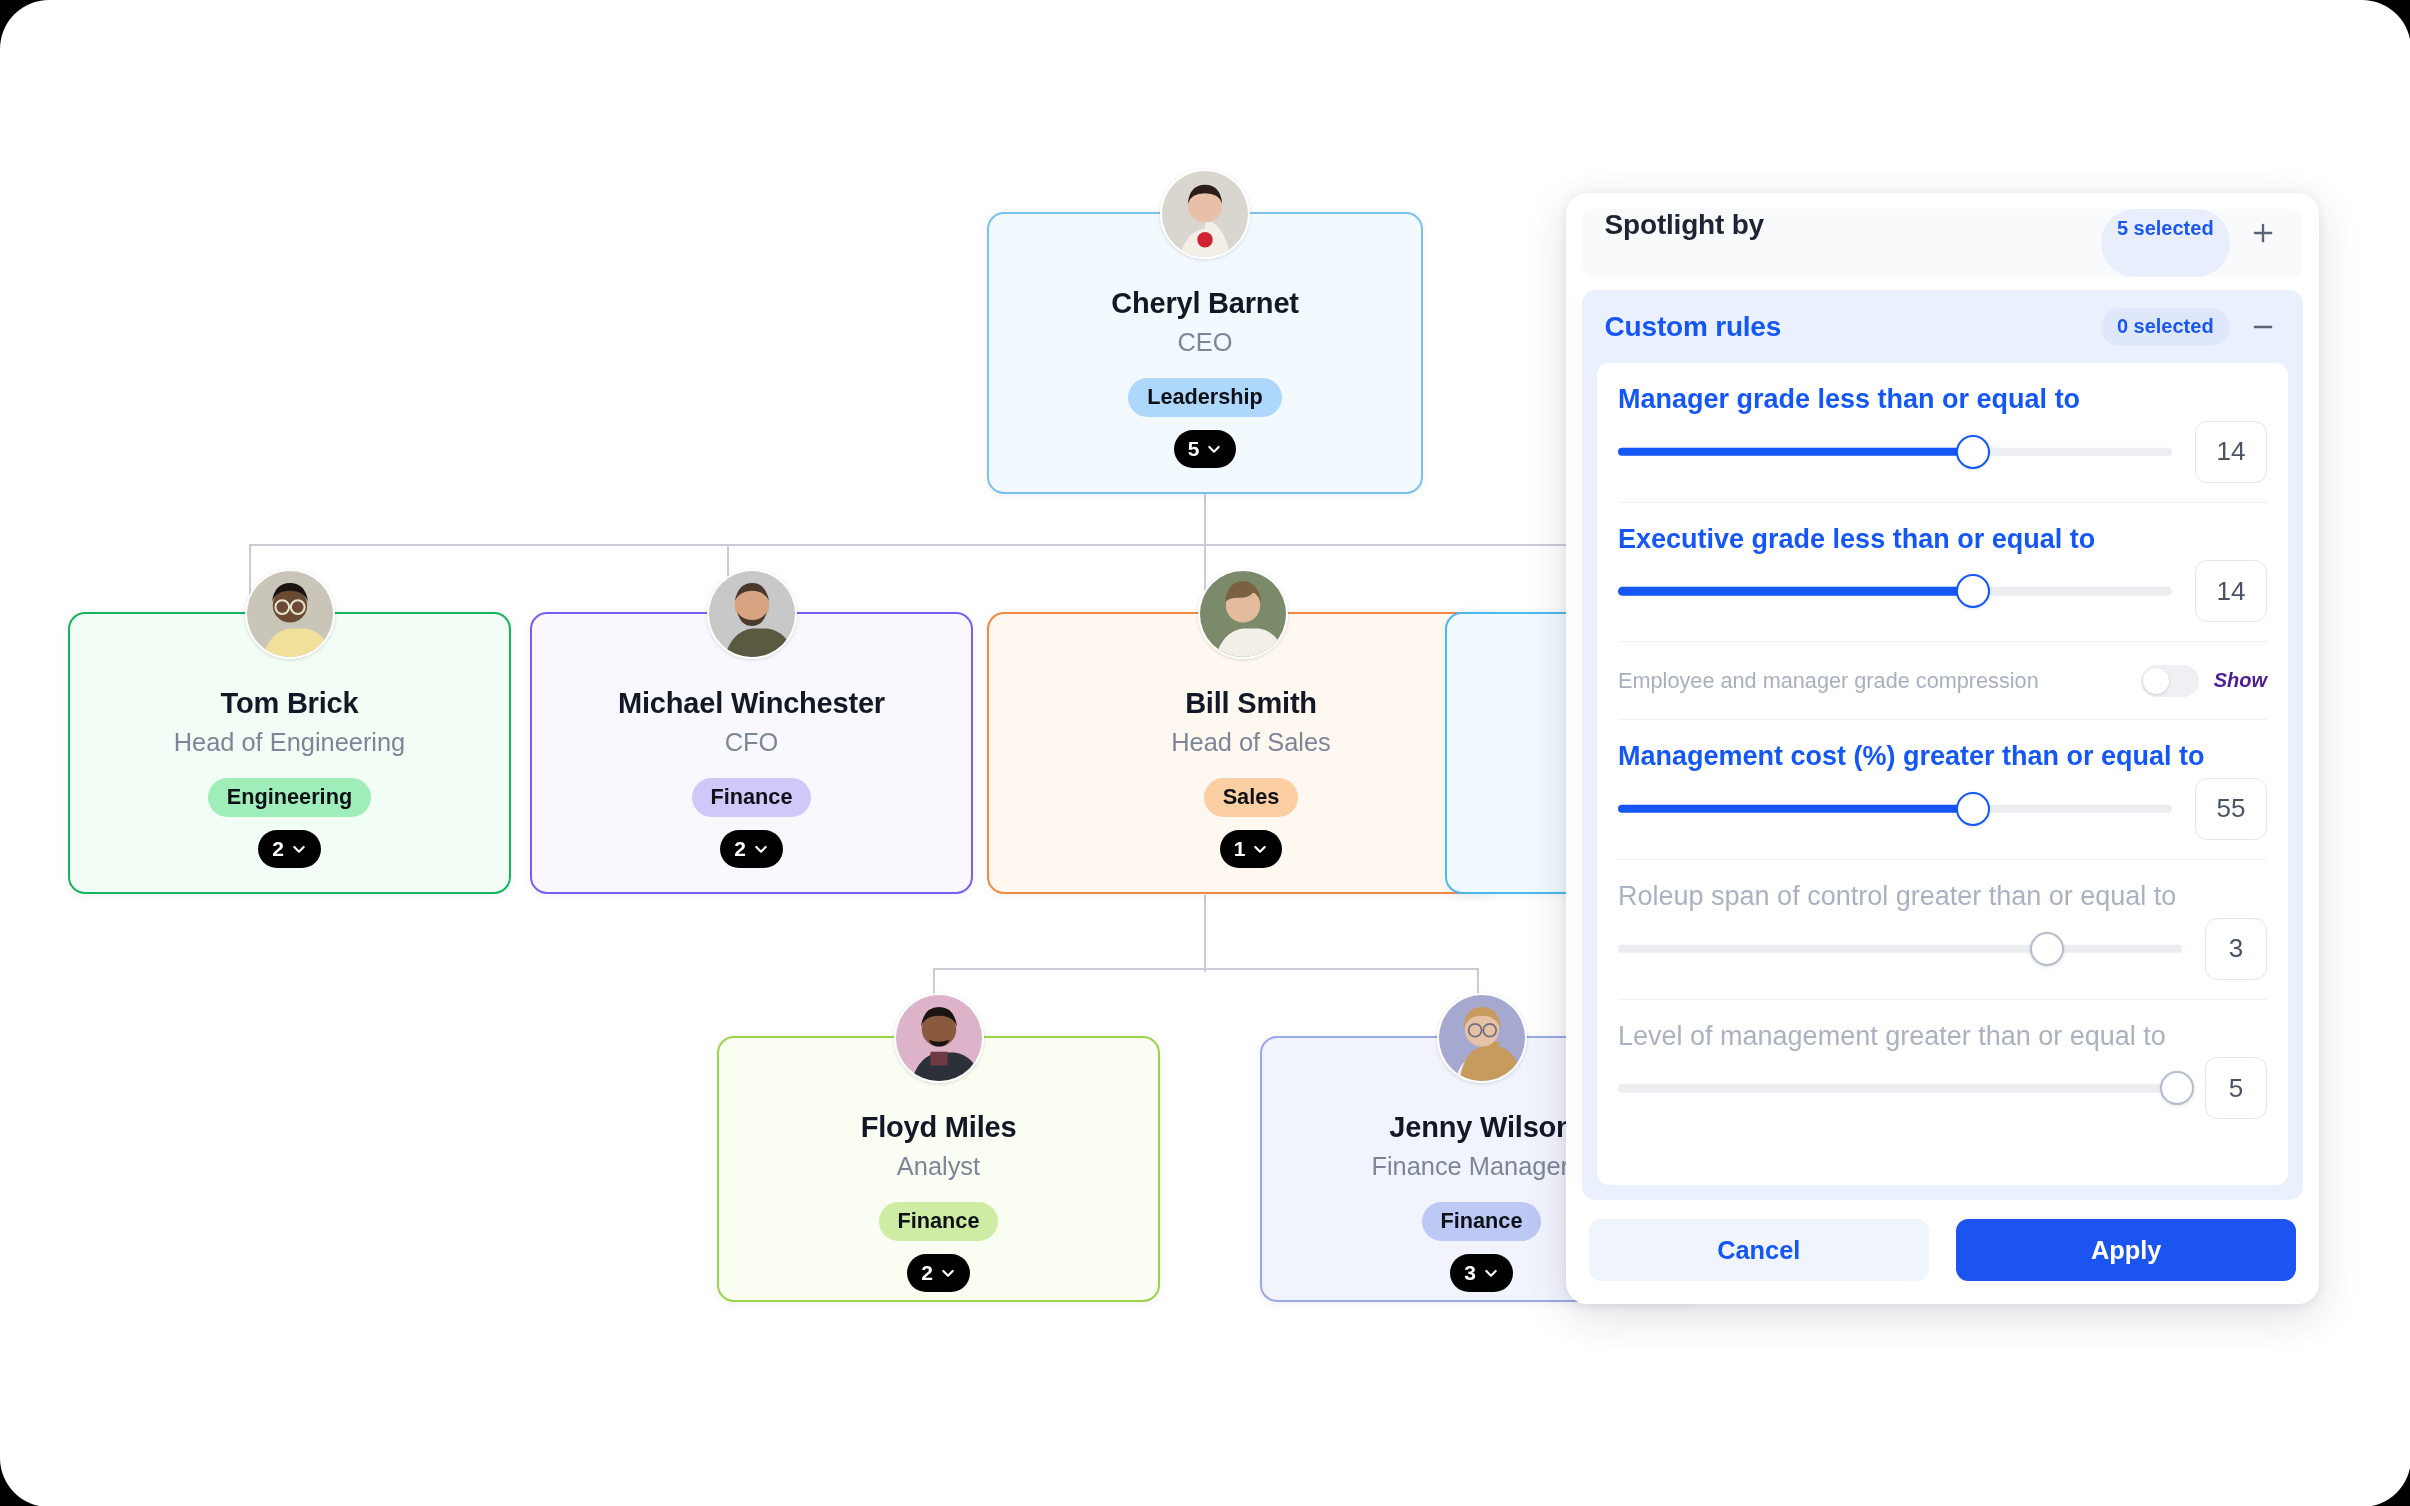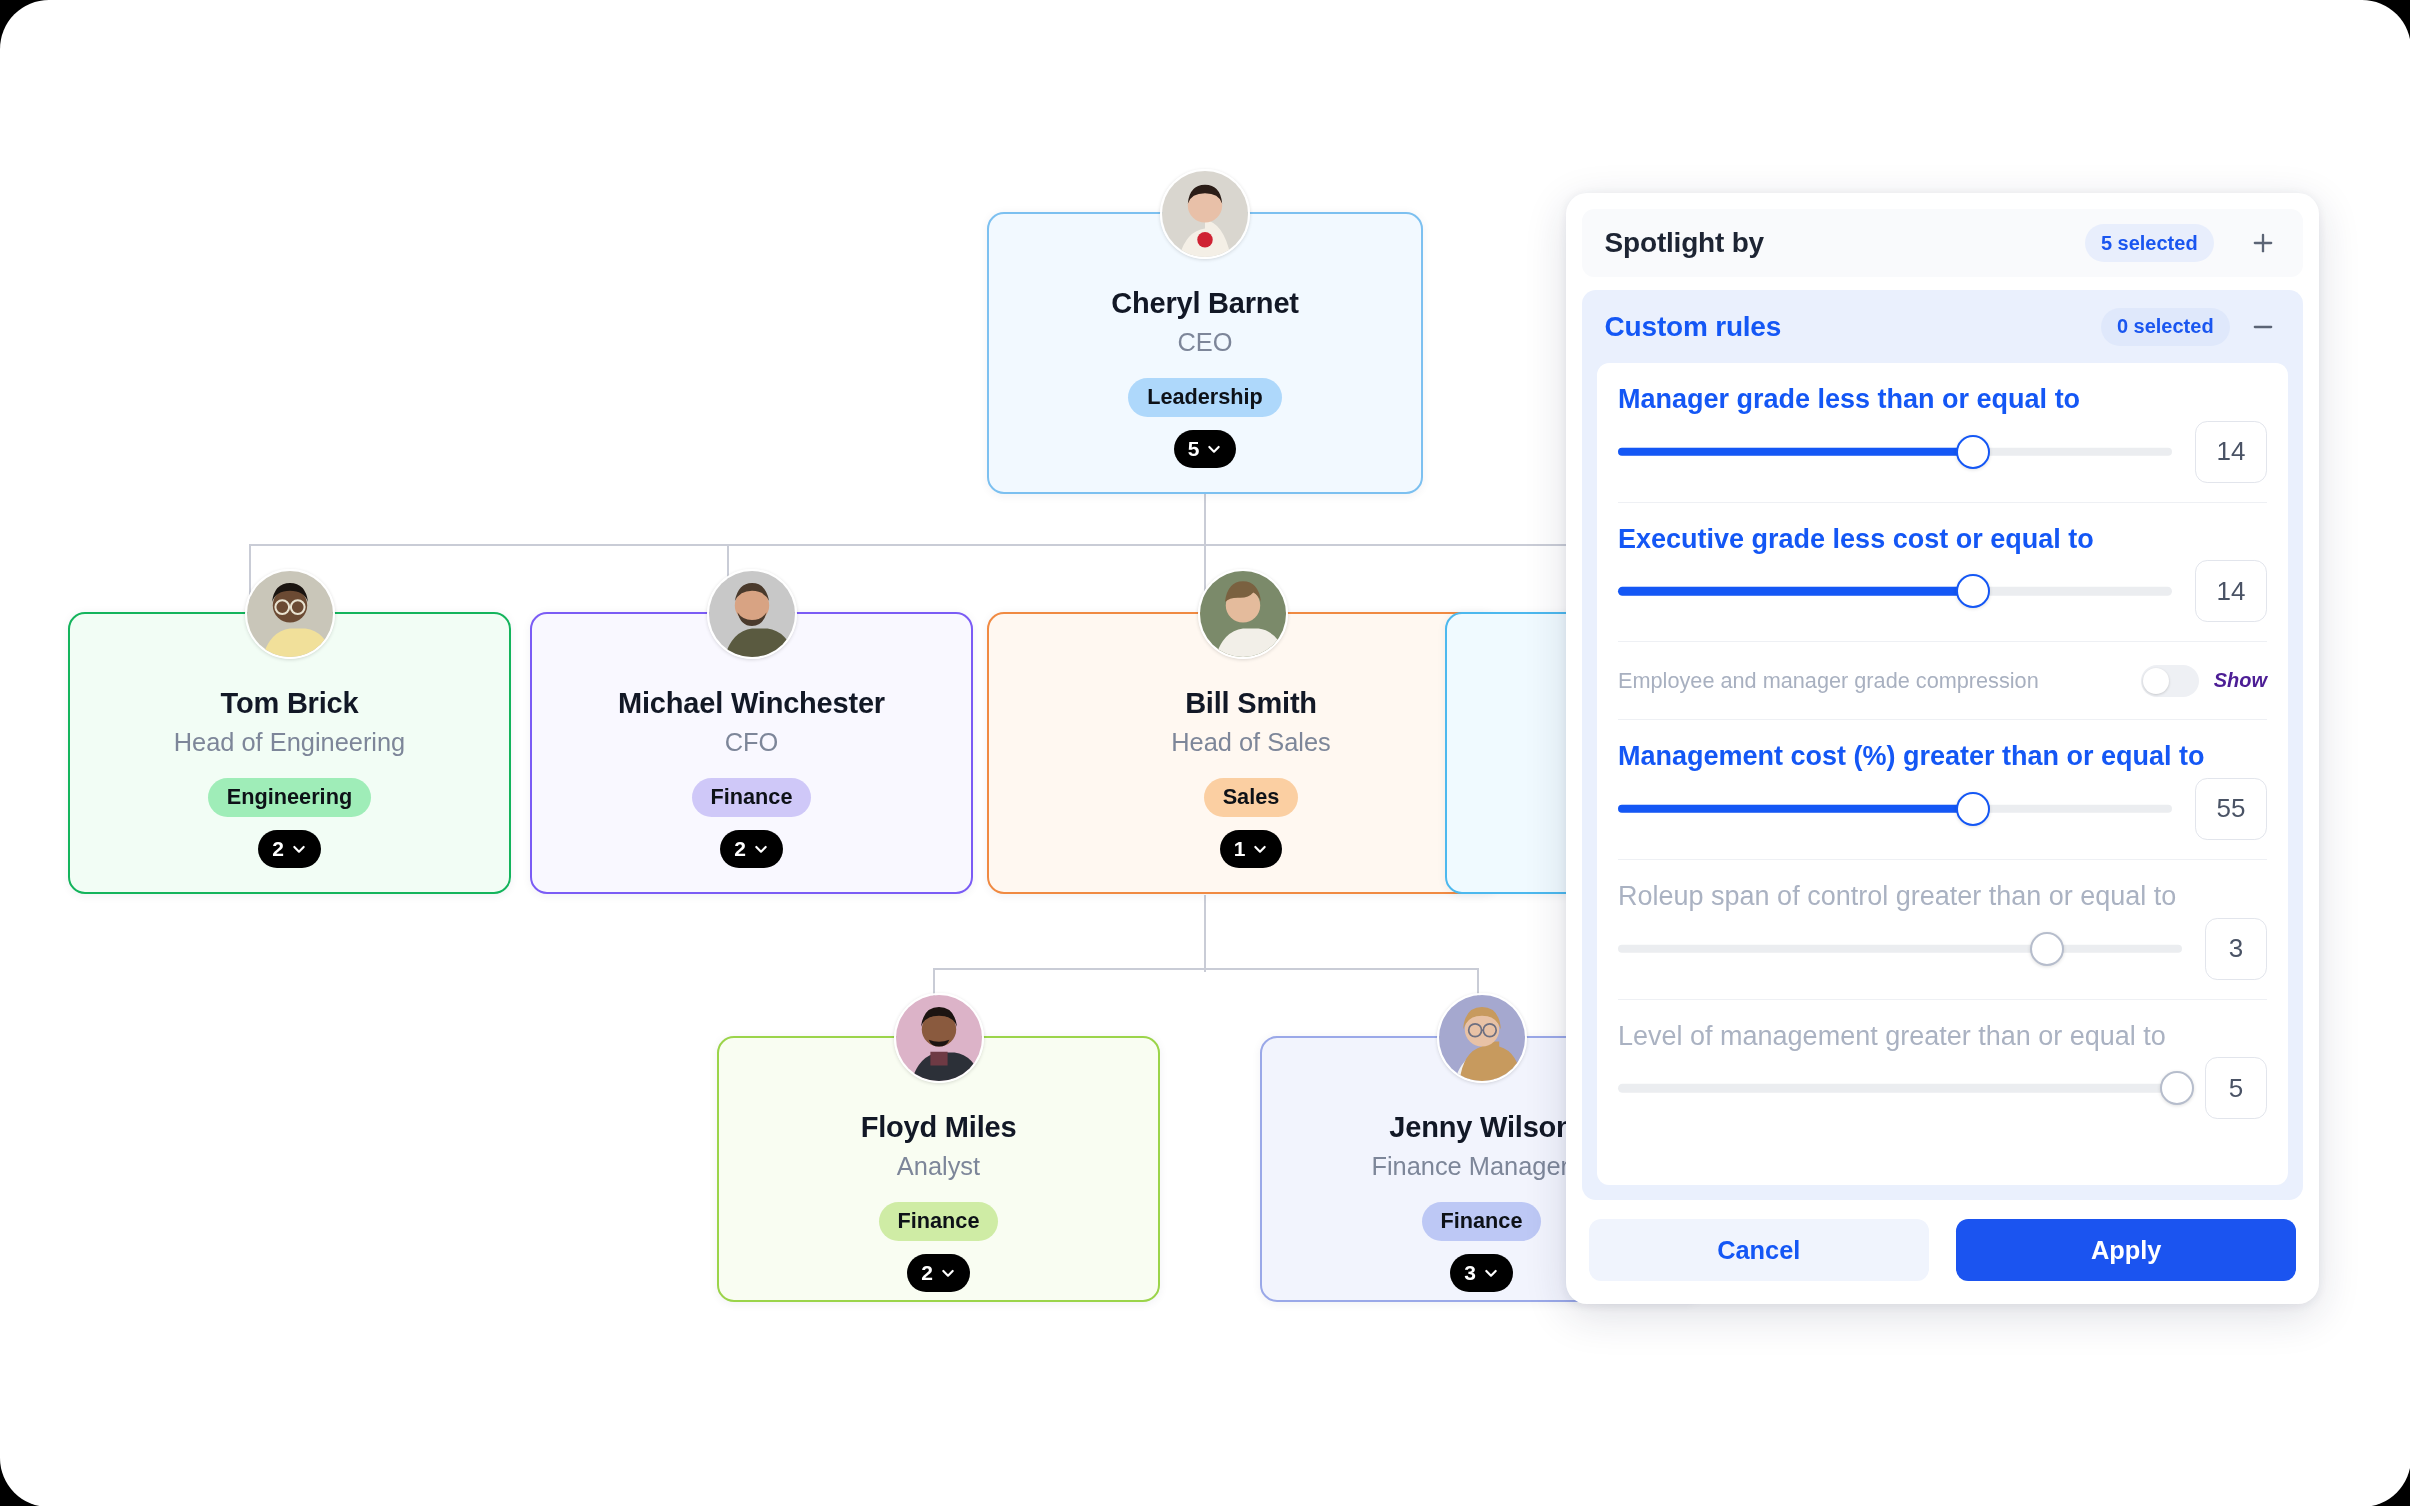--- a/index.html
+++ b/index.html
@@ -92,23 +92,22 @@
     border-radius: 21px;
     box-shadow: 0 11.3px 43px rgba(25,35,70,0.14), 0 1.9px 9.4px rgba(25,35,70,0.07);
     display: flex; flex-direction: column;
     overflow: visible;
   }
   .panel-pad { padding: 16px 16px 0 16px; }
   .sp-header {
     background: #f9fafc;
     border-radius: 12.2px;
     height: 68px;
-    display: flex; align-items: center;
+    display: flex; 
     padding: 0 17px 0 22.6px;
-    gap: 16px;
   }
   .sp-title { font-size: 28px; font-weight: 600; color: #1d2433; flex: 1; letter-spacing: -0.2px; }
   .badge {
     background: #e8eefc; color: #1a56f0;
     font-size: 20px; font-weight: 600;
     padding: 7.5px 16px; border-radius: 941px;
     white-space: nowrap;
   }
   .ic-btn {
     width: 47px; height: 47px; margin-left: 9.4px;
@@ -427,21 +426,21 @@
             <div class="slider">
               <div class="track"></div>
               <div class="fill" style="width:64%;"></div>
               <div class="thumb" style="left:64%;"></div>
             </div>
             <div class="numbox">14</div>
           </div>
         </div>
 
         <div class="rule">
-          <div class="rule-label">Executive grade less cost or equal to</div>
+          <div class="rule-label">Executive grade less than or equal to</div>
           <div class="rule-row">
             <div class="slider">
               <div class="track"></div>
               <div class="fill" style="width:64%;"></div>
               <div class="thumb" style="left:64%;"></div>
             </div>
             <div class="numbox">14</div>
           </div>
         </div>
 

